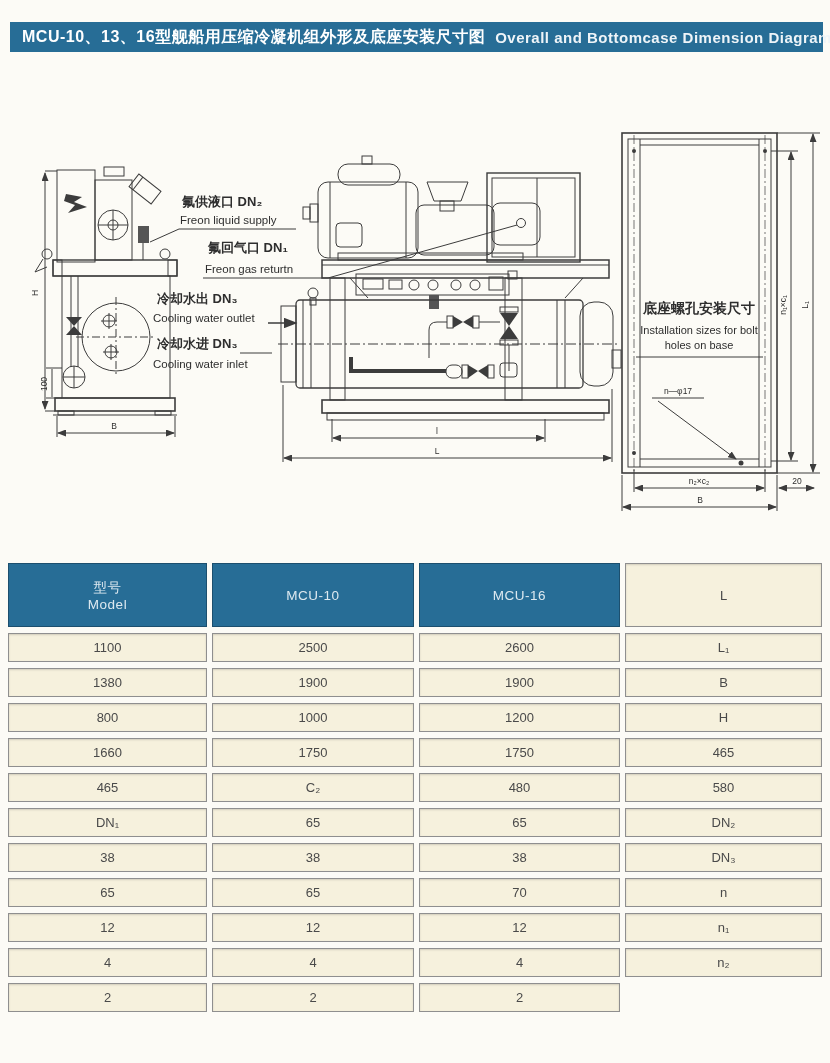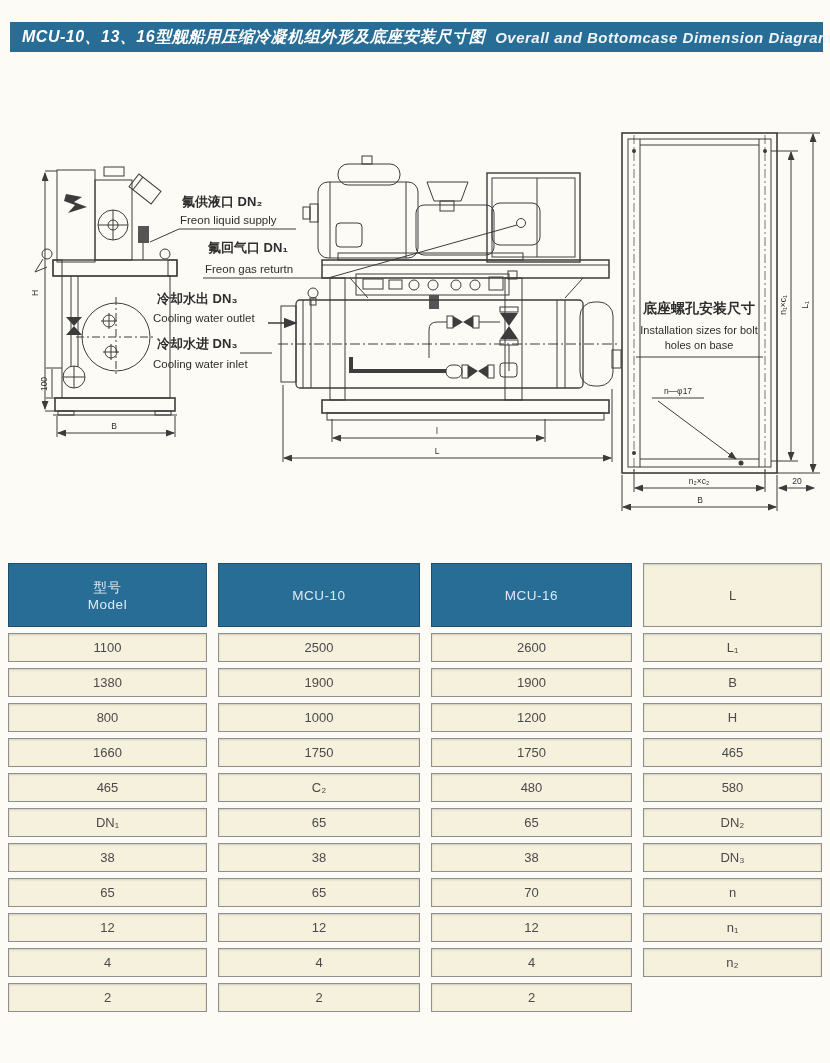--- a/index.html
+++ b/index.html
@@ -3,37 +3,37 @@
 <meta charset="utf-8">
 <style>
   html,body{margin:0;padding:0;}
   body{width:830px;height:1063px;background:#ffffff;font-family:"Liberation Sans","DejaVu Sans",sans-serif;}
   #screen{position:relative;width:830px;height:1063px;background:#fcfbf6;overflow:hidden;}
 
   
   .title-bar{
     position:absolute;left:10px;top:22px;width:813px;height:30px;
     background:#276d96;color:#ffffff;display:flex;align-items:center;
-    padding-left:12px;box-sizing:border-box;white-space:nowrap;font-style:italic;
+    padding-left:12px;box-sizing:border-box;white-space:nowrap;
   }
   .title-zh{font-size:16px;font-weight:bold;letter-spacing:.5px;}
   .title-en{font-size:15px;font-weight:600;margin-left:10px;letter-spacing:.5px;color:#eef4f8;}
 
   
   .drawing{position:absolute;left:0;top:55px;width:830px;height:500px;}
   svg text{fill:#2e2e2e;}
   .zh-label{font-size:13px;font-weight:600;}
   .en-label{font-size:11.5px;}
   .dim{font-size:8.5px;}
 
   
   .spec-table{
     position:absolute;left:8px;top:563px;width:814px;
     display:grid;grid-template-columns:199px 202px 201px 1fr;
-    grid-template-rows:64px repeat(12,29px);gap:6px 11px;
+    grid-template-rows:64px repeat(12,29px);gap:6px 5px;
   }
   .th{
     background:#276d96;border:1px solid #1c4f6e;color:#dde9f0;
     display:flex;flex-direction:column;align-items:center;justify-content:center;
     font-size:13.5px;letter-spacing:.5px;
   }
   .td{
     background:#f6f1dd;border:1px solid #8f8f8f;color:#4a4a4a;
     display:flex;align-items:center;justify-content:center;font-size:13px;
     box-shadow:inset 0 1px 2px rgba(0,0,0,.15);

